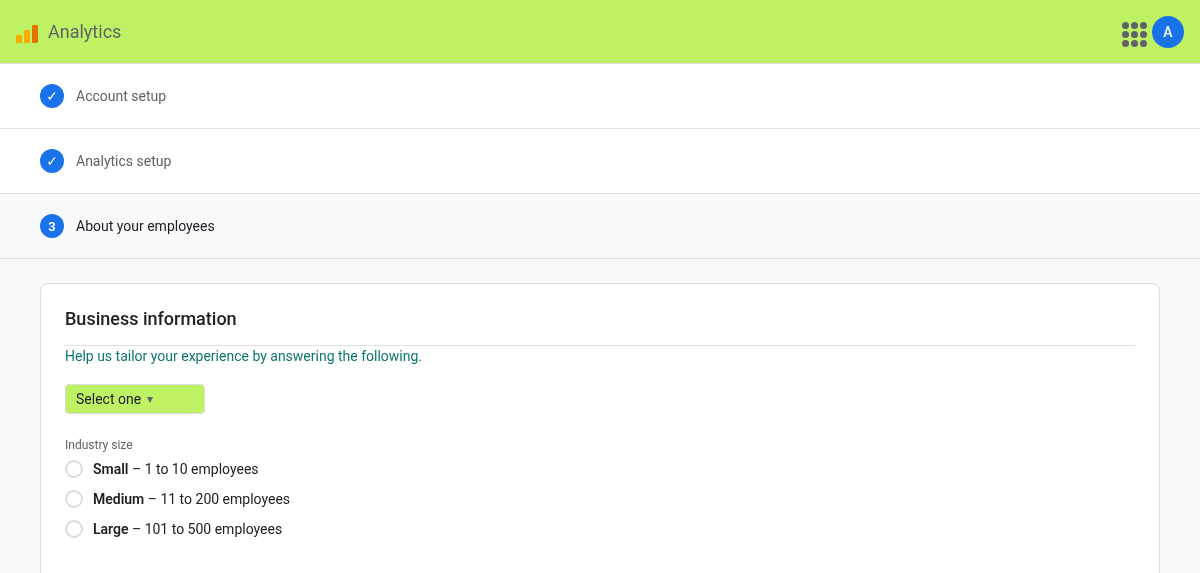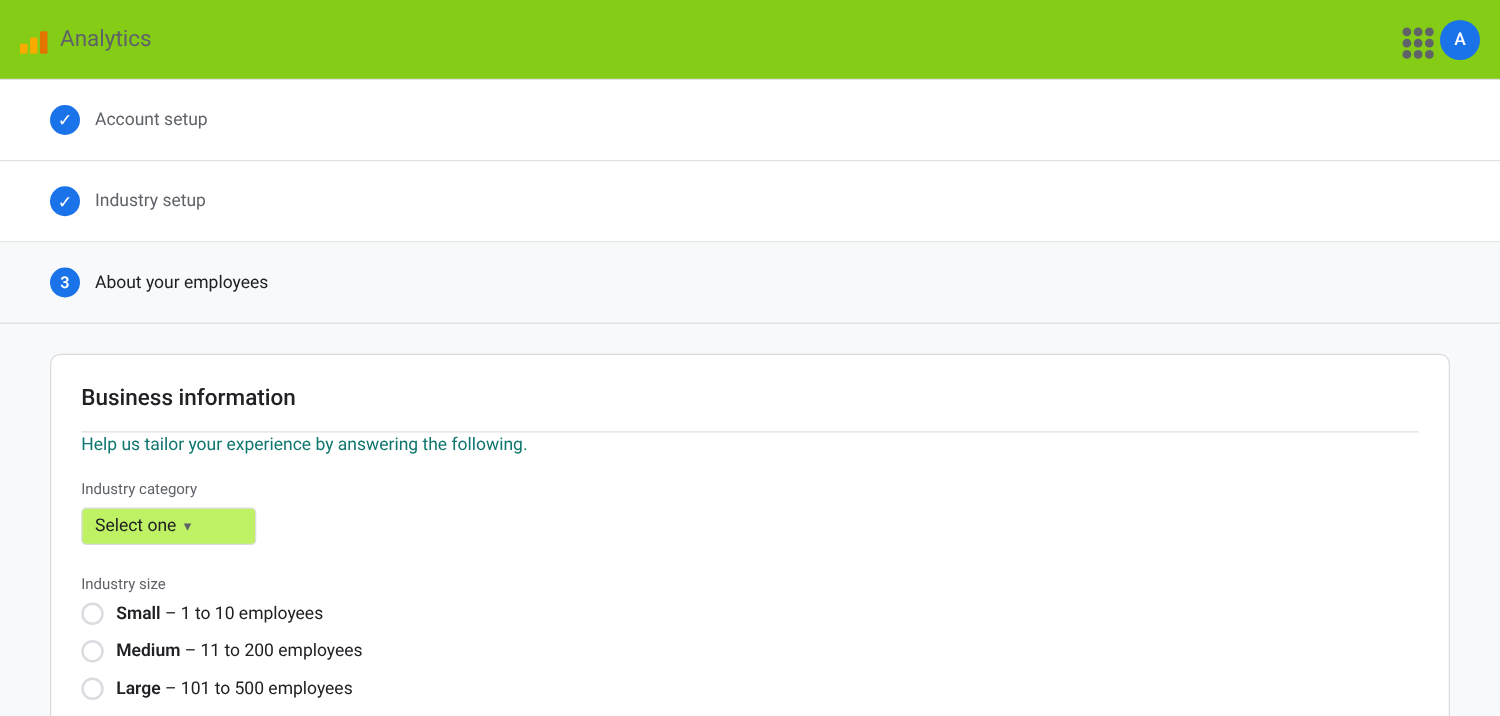--- a/index.html
+++ b/index.html
@@ -8,21 +8,21 @@
       font-size: 14px;
       color: #202124;
       background: #f8f9fa;
     }
 
     
     .header {
       display: flex;
       align-items: center;
       justify-content: space-between;
-      background: #84cc16;
+      background: #bef264;
       border-bottom: 1px solid #e0e0e0;
       padding: 0 16px;
       height: 64px;
       position: fixed;
       top: 0;
       left: 0;
       right: 0;
       z-index: 100;
     }
     .header-left {
@@ -207,37 +207,36 @@
 
 <div class="main">
 
   <div class="step-row">
     <div class="step-icon-complete">✓</div>
     <span class="step-label completed">Account setup</span>
   </div>
 
   <div class="step-row">
     <div class="step-icon-complete">✓</div>
-    <span class="step-label completed">Industry setup</span>
+    <span class="step-label completed">Analytics setup</span>
   </div>
 
   <div class="step-row active">
     <div class="step-icon-active">
       <span>3</span>
     </div>
     <span class="step-label">About your employees</span>
   </div>
 
   <div class="content">
     <div class="card">
       <div class="card-title">Business information</div>
       <div class="help-text">Help us tailor your experience by answering the following.</div>
 
       <div class="field-group">
-        <label class="field-label">Industry category</label>
         <div class="select-wrapper">
           <span>Select one</span>
           <span class="select-arrow">▾</span>
         </div>
       </div>
 
       <div class="field-group">
         <label class="field-label">Industry size</label>
         <div class="radio-group">
 

